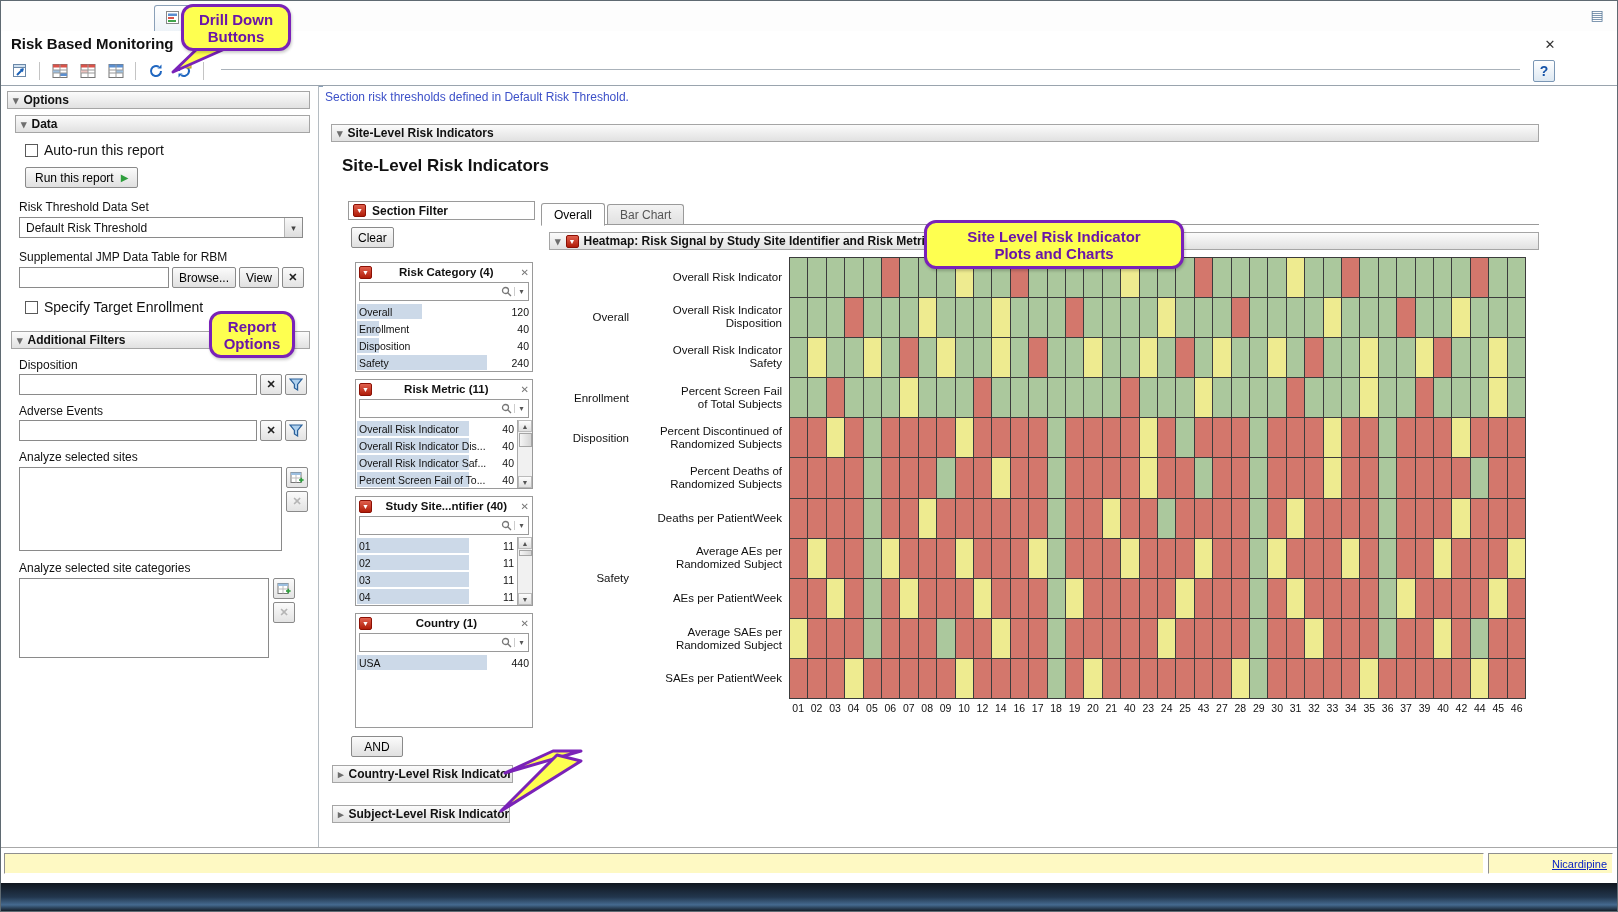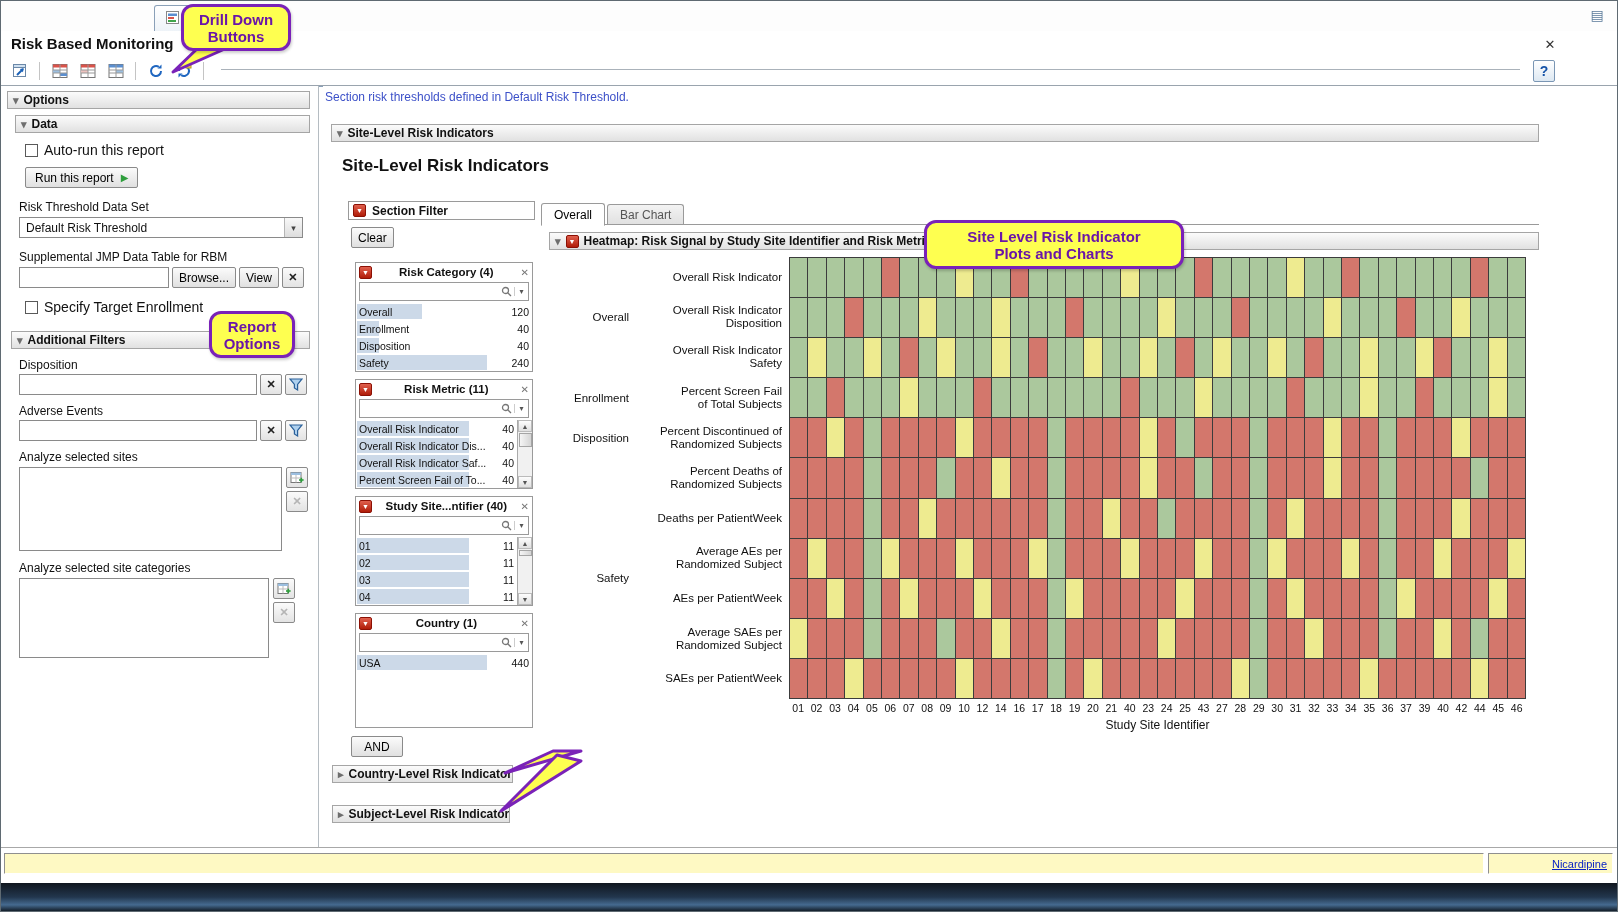--- a/index.html
+++ b/index.html
@@ -1030,21 +1030,20 @@
             <span class="hm-xlab">35</span>
             <span class="hm-xlab">36</span>
             <span class="hm-xlab">37</span>
             <span class="hm-xlab">39</span>
             <span class="hm-xlab">40</span>
             <span class="hm-xlab">42</span>
             <span class="hm-xlab">44</span>
             <span class="hm-xlab">45</span>
             <span class="hm-xlab">46</span>
           </div>
-        <div class="hm-xtitle">Study Site Identifier</div>
       </div>
     </div>
 
     <div class="obar collapsed-1">
       <span class="otri">▸</span>
       <span>Country-Level Risk Indicators</span>
     </div>
     <div class="obar collapsed-2">
       <span class="otri">▸</span>
       <span>Subject-Level Risk Indicators</span>

